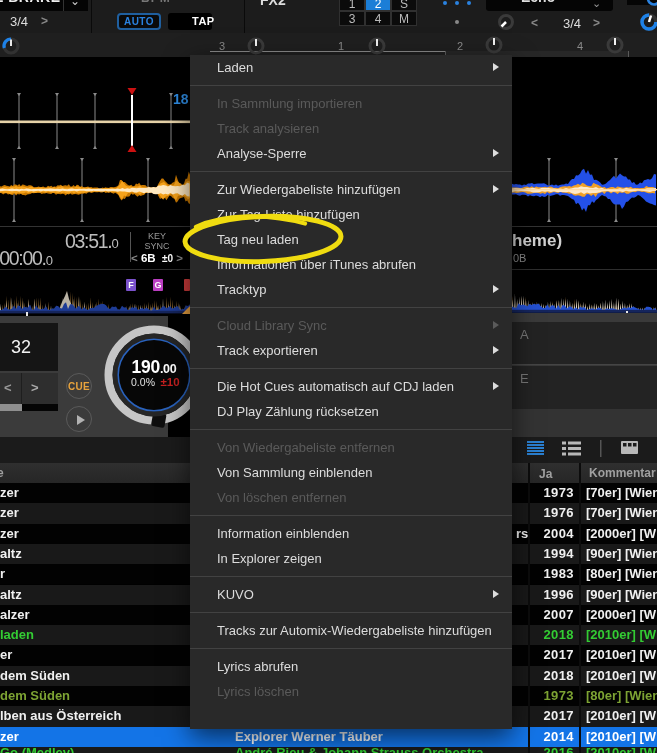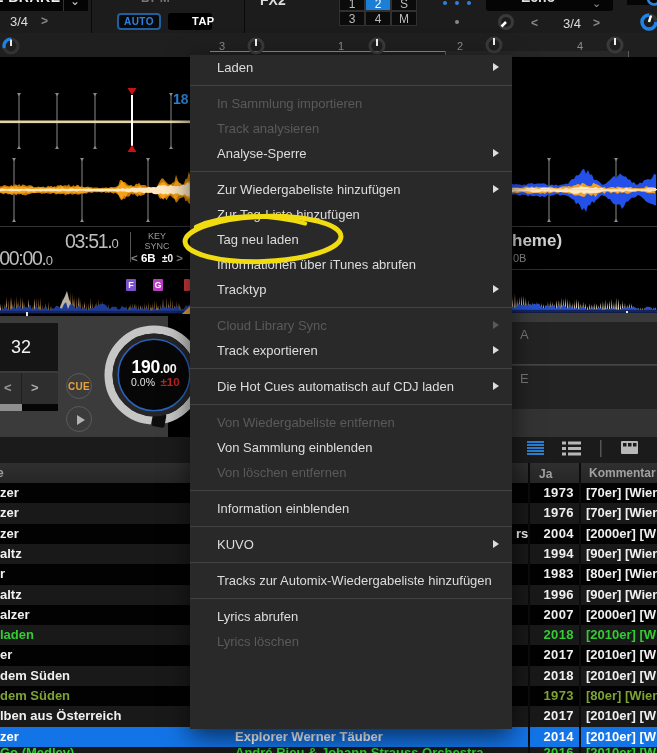--- a/index.html
+++ b/index.html
@@ -403,26 +403,28 @@
 <div class="mi"><span>Zur Wiedergabeliste hinzufügen</span><span class="arr"></span></div>
 <div class="mi"><span>Zur Tag-Liste hinzufügen</span></div>
 <div class="mi"><span>Tag neu laden</span></div>
 <div class="mi"><span>Informationen über iTunes abrufen</span></div>
 <div class="mi"><span>Tracktyp</span><span class="arr"></span></div>
 <div class="msep"></div>
 <div class="mi dis"><span>Cloud Library Sync</span><span class="arr"></span></div>
 <div class="mi"><span>Track exportieren</span><span class="arr"></span></div>
 <div class="msep"></div>
 <div class="mi"><span>Die Hot Cues automatisch auf CDJ laden</span><span class="arr"></span></div>
+<div class="mi"><span>DJ Play Zählung rücksetzen</span></div>
 <div class="msep"></div>
 <div class="mi dis"><span>Von Wiedergabeliste entfernen</span></div>
 <div class="mi"><span>Von Sammlung einblenden</span></div>
 <div class="mi dis"><span>Von löschen entfernen</span></div>
 <div class="msep"></div>
 <div class="mi"><span>Information einblenden</span></div>
+<div class="mi"><span>In Explorer zeigen</span></div>
 <div class="msep"></div>
 <div class="mi"><span>KUVO</span><span class="arr"></span></div>
 <div class="msep"></div>
 <div class="mi"><span>Tracks zur Automix-Wiedergabeliste hinzufügen</span></div>
 <div class="msep"></div>
 <div class="mi"><span>Lyrics abrufen</span></div>
 <div class="mi dis"><span>Lyrics löschen</span></div>
   </div>
 
   <svg class="abs" width="657" height="753" viewBox="0 0 657 753" style="left:0;top:0;pointer-events:none">

